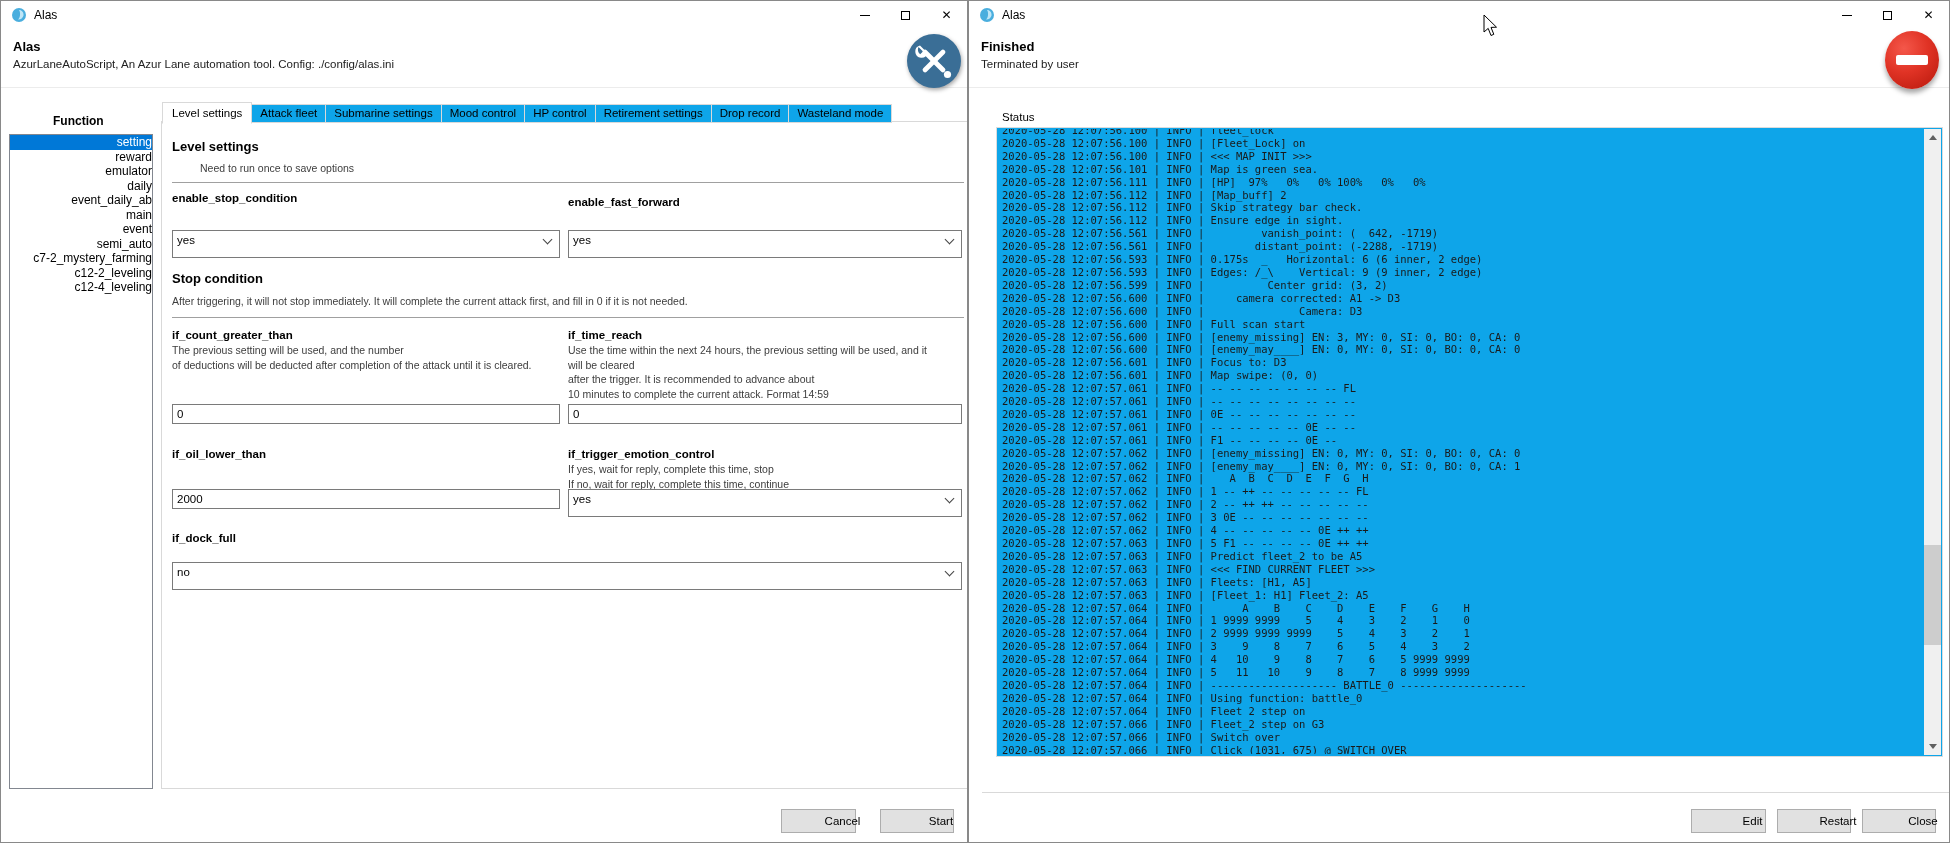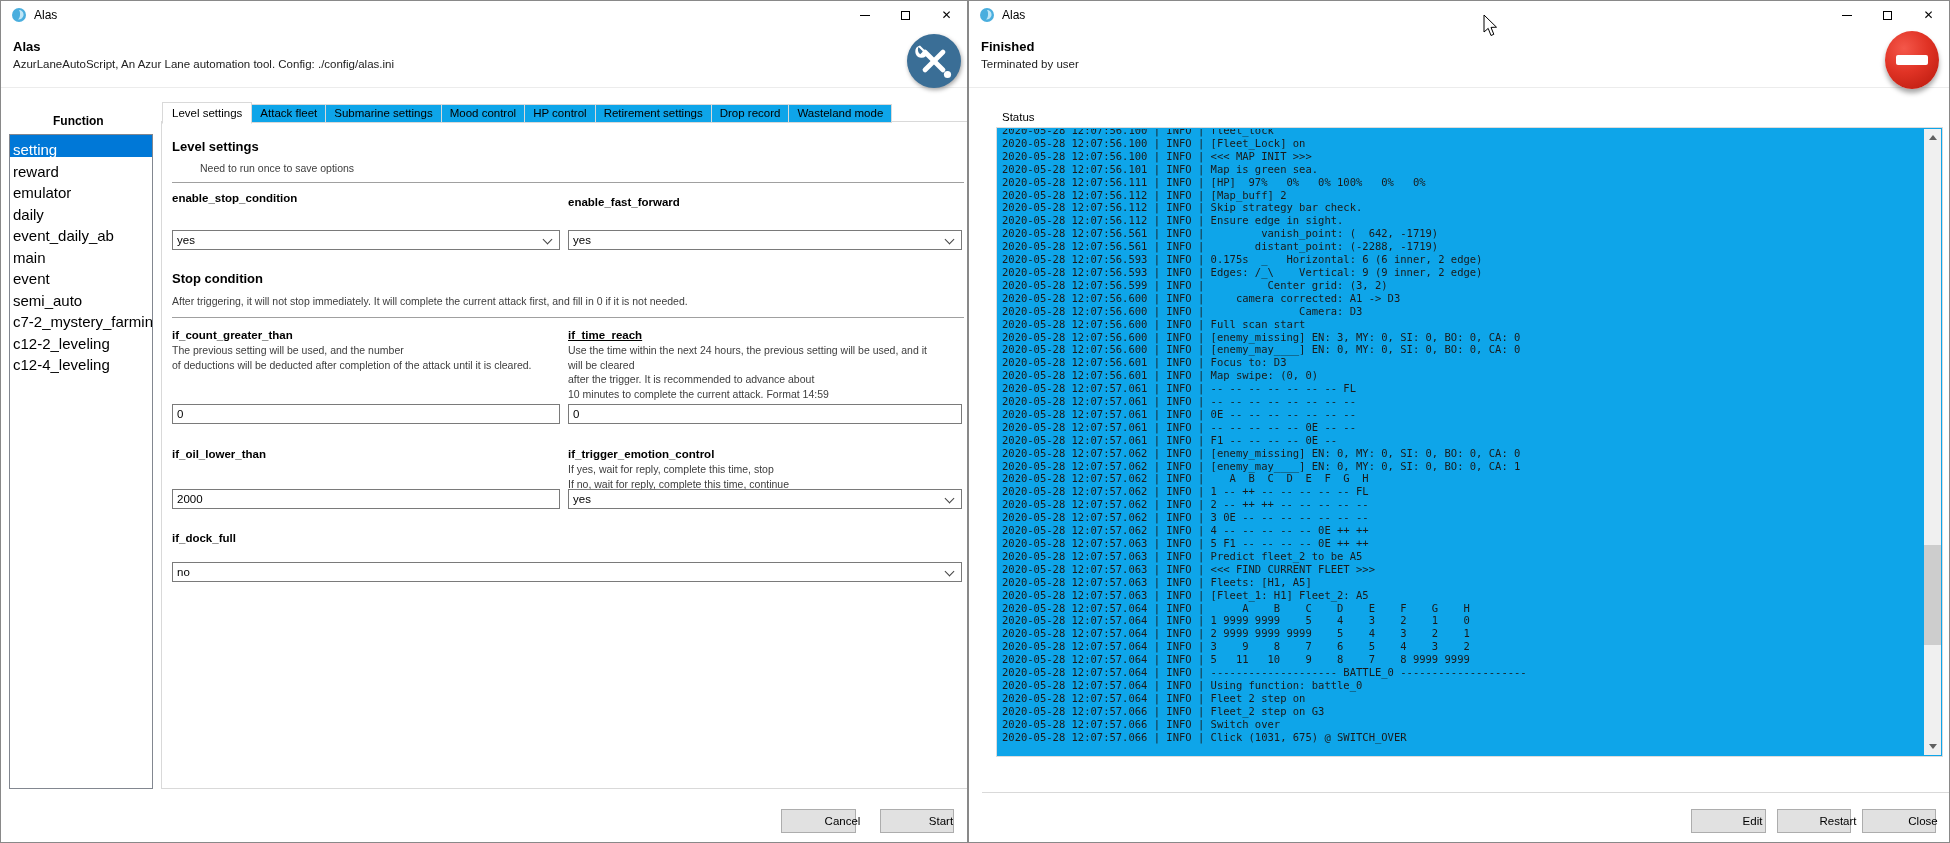--- a/index.html
+++ b/index.html
@@ -29,36 +29,36 @@
 
   .setup-icon{position:absolute;left:905px;top:32px;width:56px;height:56px;filter:drop-shadow(1px 2px 2px rgba(0,0,0,.35));}
   .stop-icon{position:absolute;left:916px;top:30px;width:54px;height:58px;border-radius:50%;
     background:radial-gradient(circle at 35% 30%, #f4574a 0%, #e03325 45%, #b5170b 100%);
     box-shadow:0 4px 5px rgba(0,0,0,.35);}
   .stop-icon .bar{position:absolute;left:11px;top:24px;width:32px;height:10px;background:#fff;border-radius:2px;}
 
   
   .function-label{position:absolute;left:12px;top:113px;font-size:12px;font-weight:bold;margin-left:40px;}
   .listbox{position:absolute;left:8px;top:133px;width:144px;height:655px;border:1px solid #828790;background:#fff;box-sizing:border-box;overflow:hidden;}
-  .list-item{font-size:15px;line-height:13.5px;padding:8px 0 0 3px;white-space:nowrap;cursor:default;}
+  .list-item{font-size:12px;line-height:13.5px;padding:1px 0 0 3px;white-space:nowrap;cursor:default;text-align:right;}
   .list-item.selected{background:#0078d7;color:#fff;}
 
   
   .tabs{position:absolute;left:161px;top:101px;display:flex;align-items:flex-end;z-index:3;}
   .tab{font-size:11.5px;background:#0ea5e9;border:1px solid #d9d9d9;padding:2px 8px 3px;margin-right:-1px;white-space:nowrap;}
   .tab.active{background:#fff;padding:4px 9px;border-bottom-color:#fff;margin-bottom:-1px;z-index:4;position:relative;}
   .tabpage{position:absolute;left:160px;top:120px;width:812px;height:668px;border:1px solid #d9d9d9;background:#fff;box-sizing:border-box;z-index:1;}
 
   
   .fld-h1{position:absolute;left:10px;font-size:13px;font-weight:bold;}
   .fld-sub{position:absolute;left:10px;font-size:10.5px;color:#3d3d3d;}
   .form-hr{position:absolute;left:10px;width:792px;height:1px;background:#a0a0a0;}
   .fld-label{position:absolute;font-size:11.5px;font-weight:bold;white-space:nowrap;}
   .fld-desc{position:absolute;font-size:10.5px;color:#3d3d3d;line-height:14.5px;white-space:nowrap;}
-  .combo{position:absolute;height:20px;border:1px solid #7a7a7a;background:#fff;box-sizing:border-box;font-size:11.5px;line-height:18px;padding-left:4px;cursor:default;}
+  .combo{position:absolute;height:28px;border:1px solid #7a7a7a;background:#fff;box-sizing:border-box;font-size:11.5px;line-height:18px;padding-left:4px;cursor:default;}
   .combo::after{content:"";position:absolute;right:8px;top:5px;width:6px;height:6px;border-right:1px solid #444;border-bottom:1px solid #444;transform:rotate(45deg);}
   .tbox{position:absolute;height:20px;border:1px solid #7a7a7a;background:#fff;box-sizing:border-box;font-size:11.5px;padding:0 4px;font-family:"Liberation Sans",sans-serif;outline:none;}
   .col1{left:10px;width:388px;}
   .col2{left:406px;width:394px;}
 
   
   .btn{position:absolute;top:808px;height:24px;background:#e1e1e1;border:1px solid #adadad;box-sizing:border-box;font-size:11.5px;display:flex;align-items:center;justify-content:center;cursor:default;padding-left:48px;}
   .footer-line{position:absolute;height:1px;background:#d9d9d9;}
 
   
@@ -179,21 +179,21 @@
 
     <div class="fld-h1" style="top:149px;">Stop condition</div>
     <div class="fld-sub" style="top:173px;">After triggering, it will not stop immediately. It will complete the current attack first, and fill in 0 if it is not needed.</div>
     <div class="form-hr" style="top:195px;"></div>
 
     <div class="fld-label col1" style="top:207px;">if_count_greater_than</div>
     <div class="fld-desc col1" style="top:221px;">
       <div>The previous setting will be used, and the number</div>
       <div> of deductions will be deducted after completion of the attack until it is cleared.</div>
     </div>
-    <div class="fld-label col2" style="top:207px;text-decoration:underline;">if_time_reach</div>
+    <div class="fld-label col2" style="top:207px;">if_time_reach</div>
     <div class="fld-desc col2" style="top:221px;">
       <div>Use the time within the next 24 hours, the previous setting will be used, and it</div>
       <div>will be cleared</div>
       <div> after the trigger. It is recommended to advance about</div>
       <div> 10 minutes to complete the current attack. Format 14:59</div>
     </div>
     <input class="tbox col1" style="top: 282px;" value="0">
     <input class="tbox col2" style="top: 282px;" value="0">
 
     <div class="fld-label col1" style="top:326px;">if_oil_lower_than</div>
@@ -326,20 +326,21 @@
           <div class="log-line">2020-05-28 12:07:57.063 | INFO | [Fleet_1: H1] Fleet_2: A5</div>
 
           <div class="log-line">2020-05-28 12:07:57.064 | INFO |      A    B    C    D    E    F    G    H</div>
 
           <div class="log-line">2020-05-28 12:07:57.064 | INFO | 1 9999 9999    5    4    3    2    1    0</div>
 
           <div class="log-line">2020-05-28 12:07:57.064 | INFO | 2 9999 9999 9999    5    4    3    2    1</div>
 
           <div class="log-line">2020-05-28 12:07:57.064 | INFO | 3    9    8    7    6    5    4    3    2</div>
 
+          <div class="log-line">2020-05-28 12:07:57.064 | INFO | 4   10    9    8    7    6    5 9999 9999</div>
 
           <div class="log-line">2020-05-28 12:07:57.064 | INFO | 5   11   10    9    8    7    8 9999 9999</div>
 
           <div class="log-line">2020-05-28 12:07:57.064 | INFO | -------------------- BATTLE_0 --------------------</div>
 
           <div class="log-line">2020-05-28 12:07:57.064 | INFO | Using function: battle_0</div>
 
           <div class="log-line">2020-05-28 12:07:57.064 | INFO | Fleet 2 step on</div>
 
           <div class="log-line">2020-05-28 12:07:57.066 | INFO | Fleet_2 step on G3</div>

